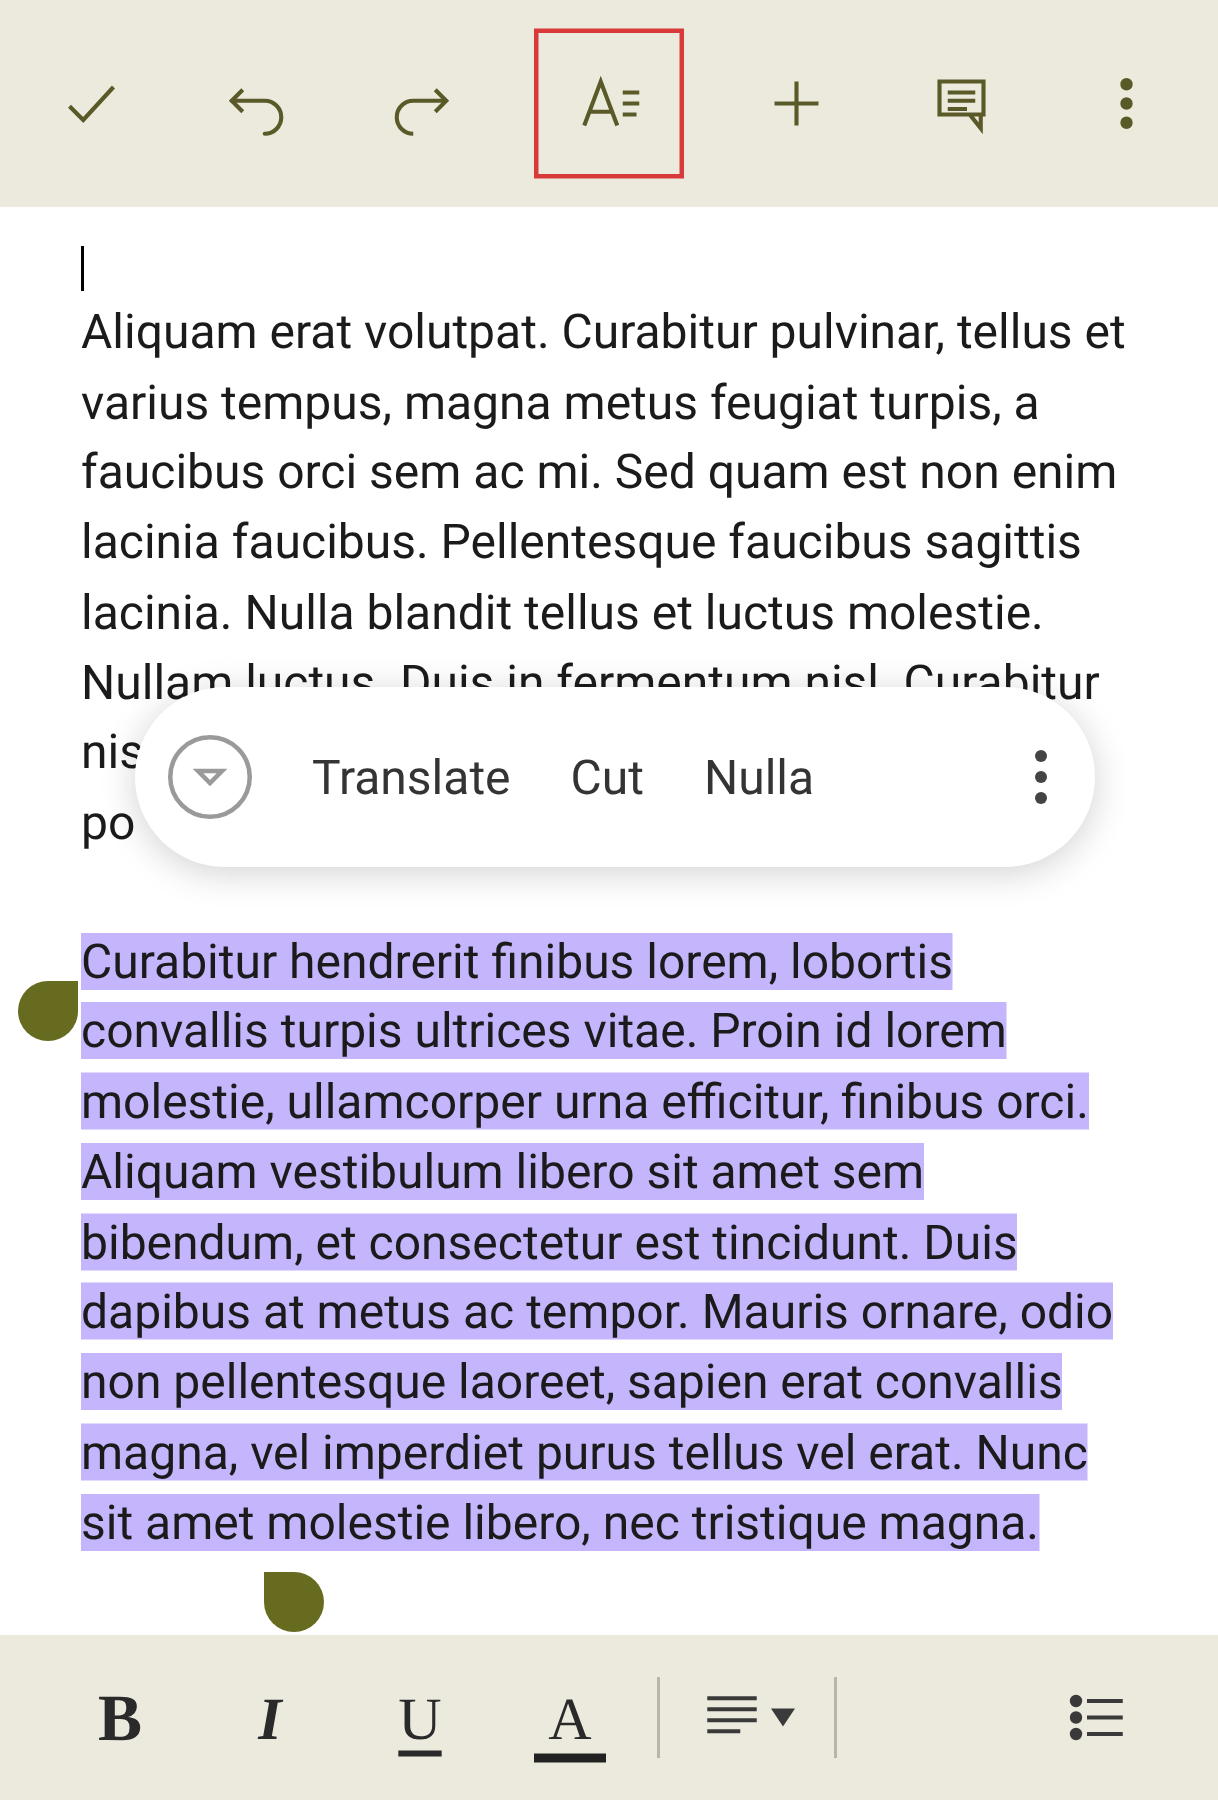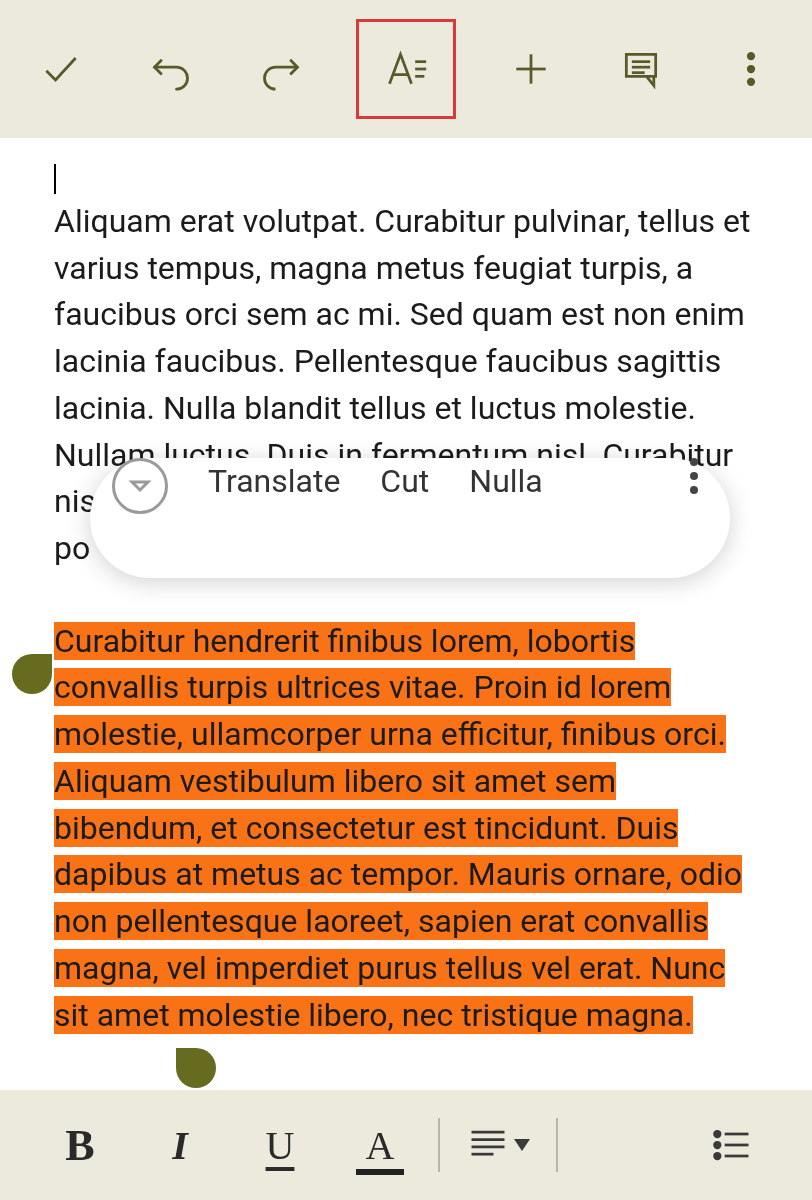--- a/index.html
+++ b/index.html
@@ -33,42 +33,42 @@
     background: #ffffff;
     padding: 26px 50px 0 54px;
     font-size: 32px;
     line-height: 1.46;
     color: #1b1b1b;
     position: relative;
     overflow: hidden;
   }
   .cursor-mark { width: 2px; height: 30px; background:#000; margin-bottom:4px; }
   .para { margin-bottom: 46px; }
-  .sel span { background: #f97316; }
+  .sel span { background: #c4b5fd; }
   .sel { position: relative; }
 
   
   .handle {
     position: absolute;
     width: 40px; height: 40px;
     background: #666b1f;
     border-radius: 50%;
   }
   .handle.start { border-top-right-radius: 0; }
   .handle.end   { border-top-left-radius: 0; }
 
   
   .context-menu {
     position: absolute;
     left: 90px; top: 320px;
     width: 640px; height: 120px;
     background: #ffffff;
     border-radius: 60px;
     box-shadow: 0 4px 24px rgba(0,0,0,0.18);
-    display: flex; 
+    display: flex; align-items: center;
     padding: 0 32px 0 22px;
     gap: 40px;
     font-size: 32px;
     color: #343434;
   }
   .cm-icon {
     width: 56px; height: 56px;
     border: 3px solid #9a9a9a; border-radius: 50%;
     display:flex; align-items:center; justify-content:center;
   }

